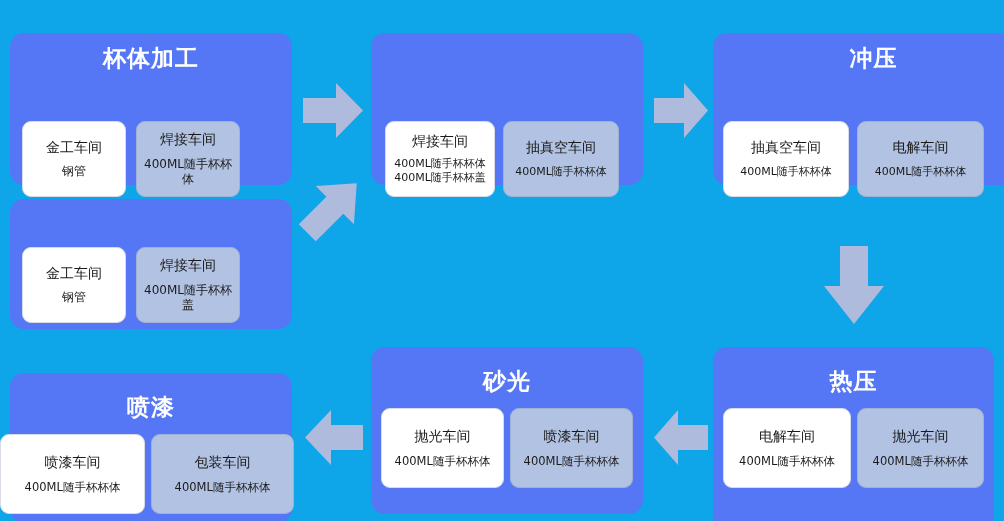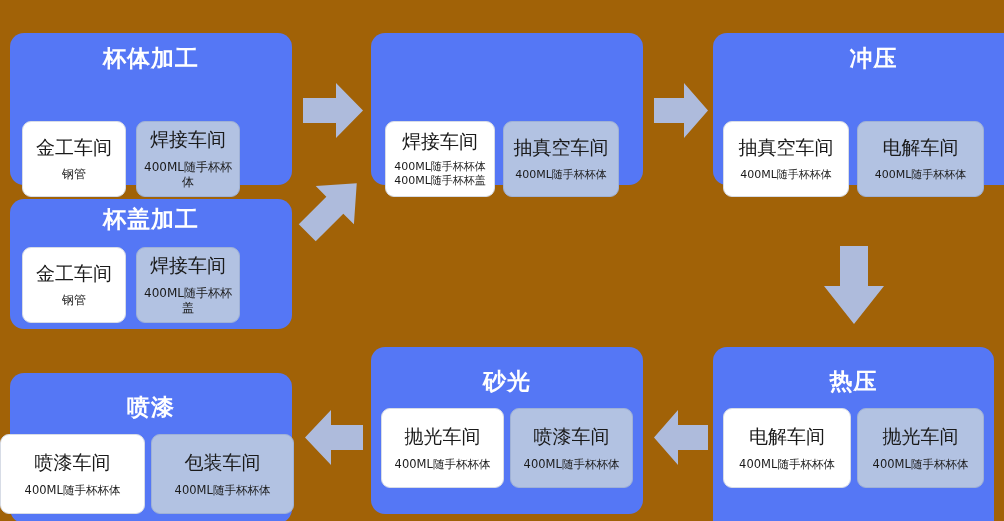--- a/index.html
+++ b/index.html
@@ -7,21 +7,21 @@
     padding: 0;
     background: #ffffff;
   }
   body {
     font-family: "DejaVu Sans", "Liberation Sans", sans-serif;
   }
   #stage {
     position: relative;
     width: 1004px;
     height: 521px;
-    background: #a16207;
+    background: #0ea5e9;
     overflow: hidden;
   }
 
   
   .group {
     position: absolute;
     background: #5577F5;
     border-radius: 14px;
     box-sizing: border-box;
   }
@@ -58,21 +58,21 @@
   }
   .card.white {
     background: #ffffff;
     border-color: #d7dce6;
   }
   .card.grey {
     background: #b2c2e2;
     border-color: #9fb1d6;
   }
   .card-title {
-    font-size: 19px;
+    font-size: 14px;
     color: #1a1a1a;
     line-height: 1.2;
     white-space: nowrap;
   }
   .card-sub {
     font-size: 12px;
     color: #1a1a1a;
     line-height: 1.25;
     margin-top: 9px;
     white-space: pre-line;
@@ -128,21 +128,20 @@
         <div class="card-sub" style="font-size:11px;">400ML随手杯杯体</div>
       </div>
       <div class="card grey" style="width:127px;">
         <div class="card-title">电解车间</div>
         <div class="card-sub" style="font-size:11px;">400ML随手杯杯体</div>
       </div>
     </div>
   </div>
 
   <div class="group" style="left:10px; top:199px; width:282px; height:130px;">
-    <div class="group-title" style="top:8px;">杯盖加工</div>
     <div class="cards" style="left:12px; top:48px; width:258px; height:76px; gap:10px;">
       <div class="card white" style="width:104px;">
         <div class="card-title">金工车间</div>
         <div class="card-sub">钢管</div>
       </div>
       <div class="card grey" style="width:104px;">
         <div class="card-title">焊接车间</div>
         <div class="card-sub">400ML随手杯杯盖</div>
       </div>
     </div>

